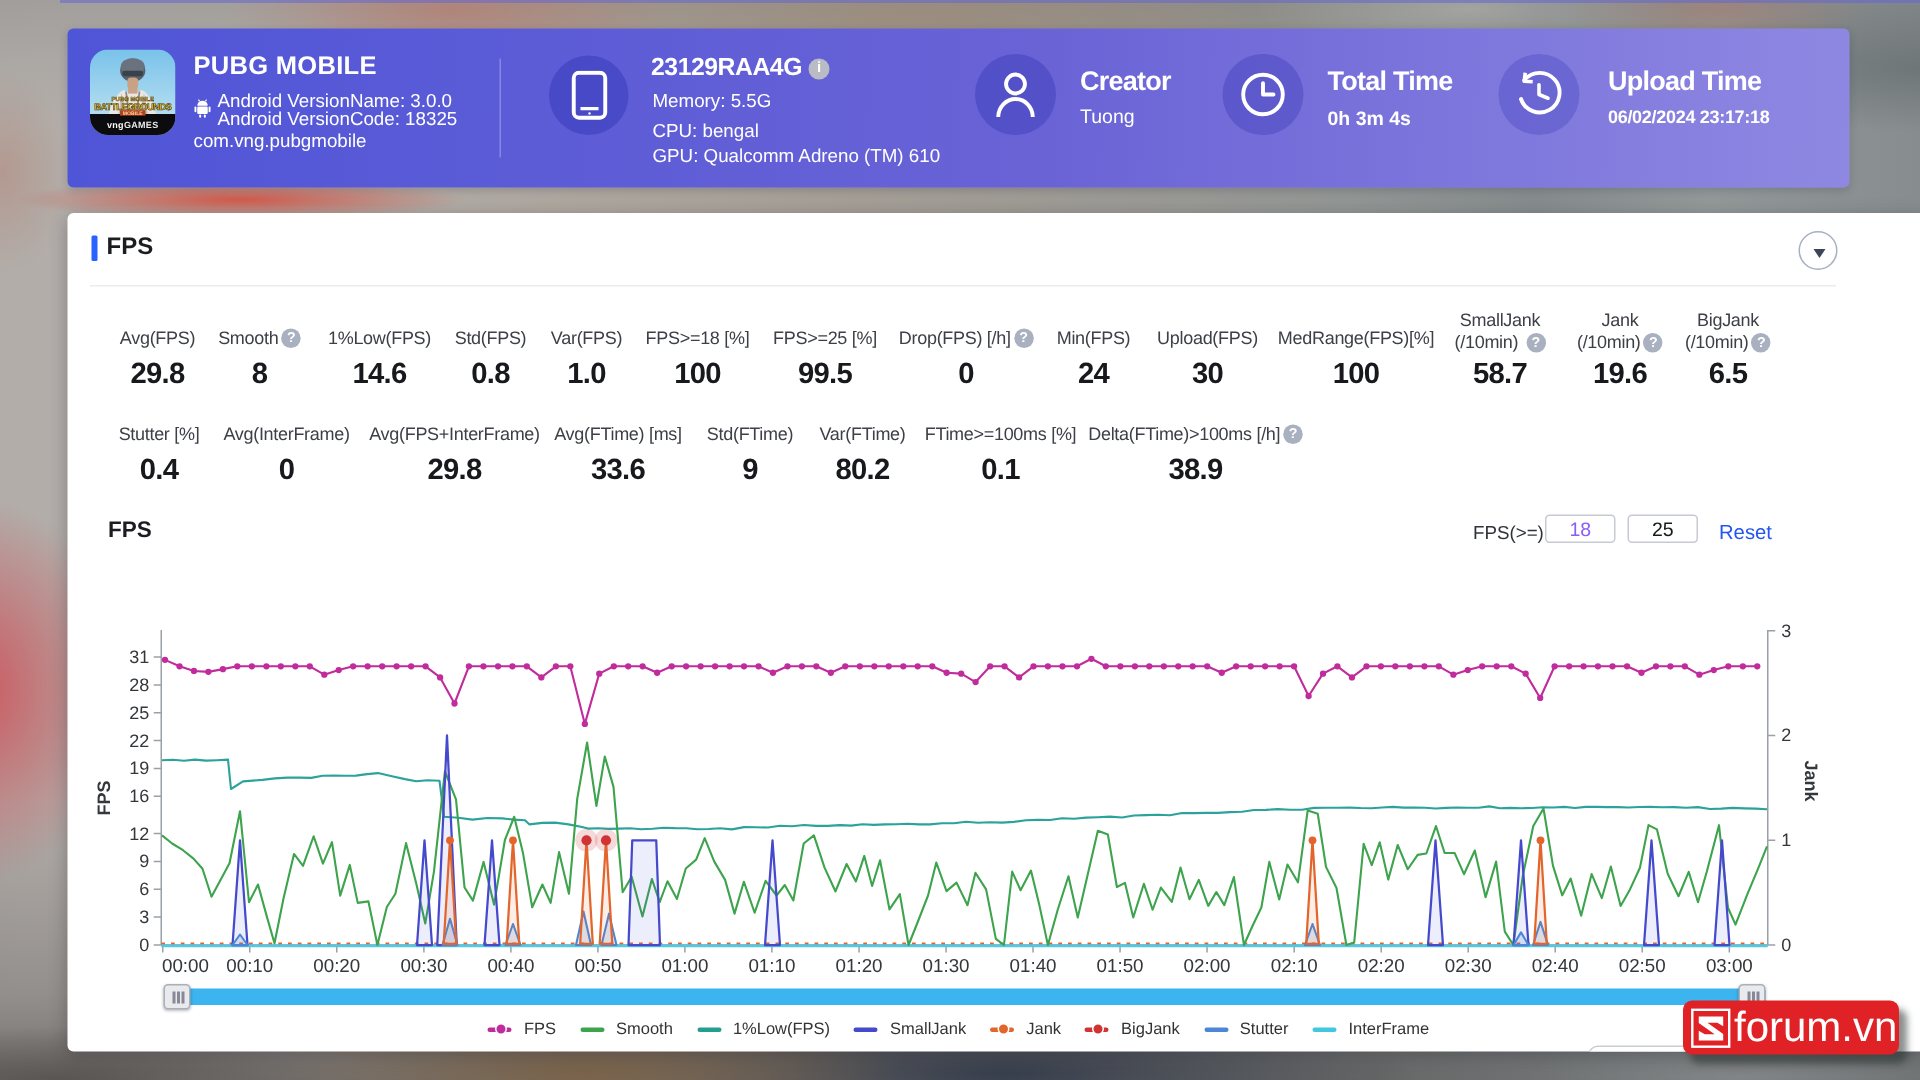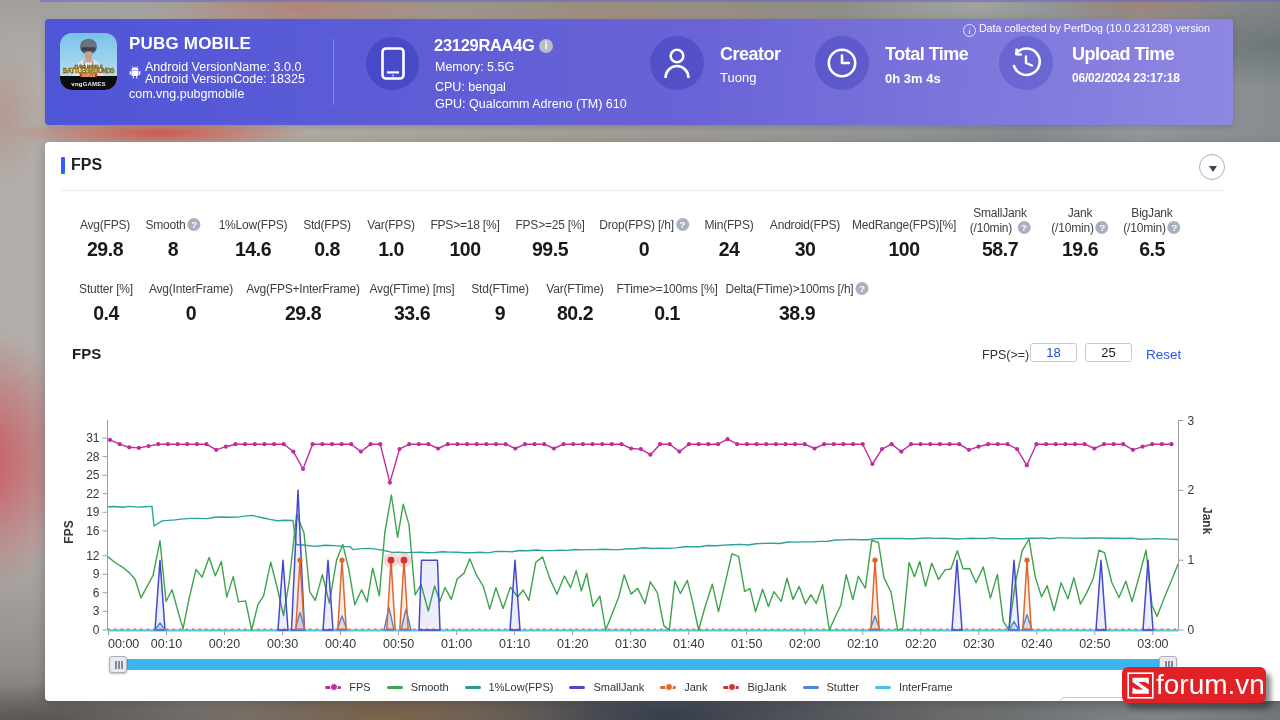--- a/index.html
+++ b/index.html
@@ -133,23 +133,20 @@
 
   <div class="abs" style="left:954px;top:17px;width:54px;height:54px;border-radius:50%;background:rgba(44,48,176,.26)"></div>
   <svg class="abs" style="left:965px;top:28px" width="32" height="32" viewBox="0 0 32 32">
     <path d="M6.2 6.5 A 13.2 13.2 0 1 1 4 19" fill="none" stroke="#fff" stroke-width="2.6" stroke-linecap="round"></path>
     <path d="M6.8 1.5 L6.2 7.2 L11.8 7.5" fill="none" stroke="#fff" stroke-width="2.4" stroke-linejoin="round"></path>
     <path d="M16 9.5 L16 16 L22 18.5" fill="none" stroke="#fff" stroke-width="2.4" stroke-linecap="round" stroke-linejoin="round"></path>
   </svg>
   <div class="abs" style="left:1027px;top:25px;font-size:18px;font-weight:bold;letter-spacing:-0.5px">Upload Time</div>
   <div class="abs" style="left:1027px;top:52px;font-size:12px;font-weight:bold;letter-spacing:-0.2px">06/02/2024 23:17:18</div>
 
-  <div class="abs" style="right:23px;top:3px;font-size:10.7px;">
-    <span style="display:inline-block;width:13px;height:13px;border:1px solid #e8e8f4;border-radius:50%;font-size:9px;font-style:italic;font-family:'Liberation Serif',serif;text-align:center;line-height:13px;vertical-align:-2px">i</span>
-    Data collected by PerfDog (10.0.231238) version</div>
 </div>
 
 <div class="card">
   <div class="abs" style="left:16px;top:15px;width:3.5px;height:17px;background:#2962ff;border-radius:1px"></div>
   <div class="abs" style="left:26px;top:14px;font-size:16px;font-weight:bold;color:#1b1d20">FPS</div>
   <div class="abs" style="left:1154px;top:12px;width:26px;height:26px;border-radius:50%;border:1px solid #a8b0c2">
     <div style="position:absolute;left:8.5px;top:10.5px;width:0;height:0;border-left:4.5px solid transparent;border-right:4.5px solid transparent;border-top:6px solid #3e4559"></div>
   </div>
   <div class="abs" style="left:15px;top:48px;width:1164px;height:1px;background:#ebebf0"></div>
 
@@ -164,21 +161,21 @@
 <div class="stat" style="left:346px;top:76px">Var(FPS)</div>
     <div class="sval" style="left:346px;top:96px">1.0</div>
 <div class="stat" style="left:420px;top:76px">FPS&gt;=18 [%]</div>
     <div class="sval" style="left:420px;top:96px">100</div>
 <div class="stat" style="left:505px;top:76px">FPS&gt;=25 [%]</div>
     <div class="sval" style="left:505px;top:96px">99.5</div>
 <div class="stat" style="left:599px;top:76px">Drop(FPS) [/h]<span class="q">?</span></div>
     <div class="sval" style="left:599px;top:96px">0</div>
 <div class="stat" style="left:684px;top:76px">Min(FPS)</div>
     <div class="sval" style="left:684px;top:96px">24</div>
-<div class="stat" style="left:760px;top:76px">Android(FPS)</div>
+<div class="stat" style="left:760px;top:76px">Upload(FPS)</div>
     <div class="sval" style="left:760px;top:96px">30</div>
 <div class="stat" style="left:859px;top:76px">MedRange(FPS)[%]</div>
     <div class="sval" style="left:859px;top:96px">100</div>
 <div class="stat" style="left:955px;top:64px">SmallJank<br>(/10min)&nbsp;<span class="q">?</span></div>
     <div class="sval" style="left:955px;top:96px">58.7</div>
 <div class="stat" style="left:1035px;top:64px">Jank<br>(/10min)<span class="q">?</span></div>
     <div class="sval" style="left:1035px;top:96px">19.6</div>
 <div class="stat" style="left:1107px;top:64px">BigJank<br>(/10min)<span class="q">?</span></div>
     <div class="sval" style="left:1107px;top:96px">6.5</div>
 <div class="stat" style="left:61px;top:140px">Stutter [%]</div>
@@ -193,21 +190,21 @@
     <div class="sval" style="left:455px;top:160px">9</div>
 <div class="stat" style="left:530px;top:140px">Var(FTime)</div>
     <div class="sval" style="left:530px;top:160px">80.2</div>
 <div class="stat" style="left:622px;top:140px">FTime&gt;=100ms [%]</div>
     <div class="sval" style="left:622px;top:160px">0.1</div>
 <div class="stat" style="left:752px;top:140px">Delta(FTime)&gt;100ms [/h]<span class="q">?</span></div>
     <div class="sval" style="left:752px;top:160px">38.9</div>
 
   <div class="abs" style="left:27px;top:203px;font-size:15px;font-weight:bold;color:#1b1d20">FPS</div>
   <div class="abs" style="left:937px;top:206px;font-size:12.5px;color:#30333a">FPS(&gt;=)</div>
-  <div class="abs" style="left:985px;top:201px;width:47px;height:19px;border:1px solid #c6cad2;border-radius:3px;text-align:center;font-size:13px;line-height:18px;color:#1d4ed8">18</div>
+  <div class="abs" style="left:985px;top:201px;width:47px;height:19px;border:1px solid #c6cad2;border-radius:3px;text-align:center;font-size:13px;line-height:18px;color:#8b5cf6">18</div>
   <div class="abs" style="left:1040px;top:201px;width:47px;height:19px;border:1px solid #c6cad2;border-radius:3px;text-align:center;font-size:13px;line-height:18px;color:#17191c">25</div>
   <div class="abs" style="left:1101px;top:205px;font-size:13.5px;color:#2456f0">Reset</div>
 
 
   <svg class="abs" style="left:0px;top:263px" width="1235" height="260" viewBox="45 405 1235 260" font-family="Liberation Sans,sans-serif">
 <line x1="107.5" y1="420.0" x2="107.5" y2="630.0" stroke="#9aa0a6" stroke-width="1"></line>
 <line x1="1178.5" y1="420.0" x2="1178.5" y2="630.0" stroke="#9aa0a6" stroke-width="1"></line>
 <line x1="107.5" y1="630.0" x2="1178.5" y2="630.0" stroke="#9aa0a6" stroke-width="1"></line>
 <line x1="102.5" y1="630.0" x2="107.5" y2="630.0" stroke="#9aa0a6"></line>
 <text x="99.5" y="634.0" text-anchor="end" font-size="12" fill="#35383b">0</text>

